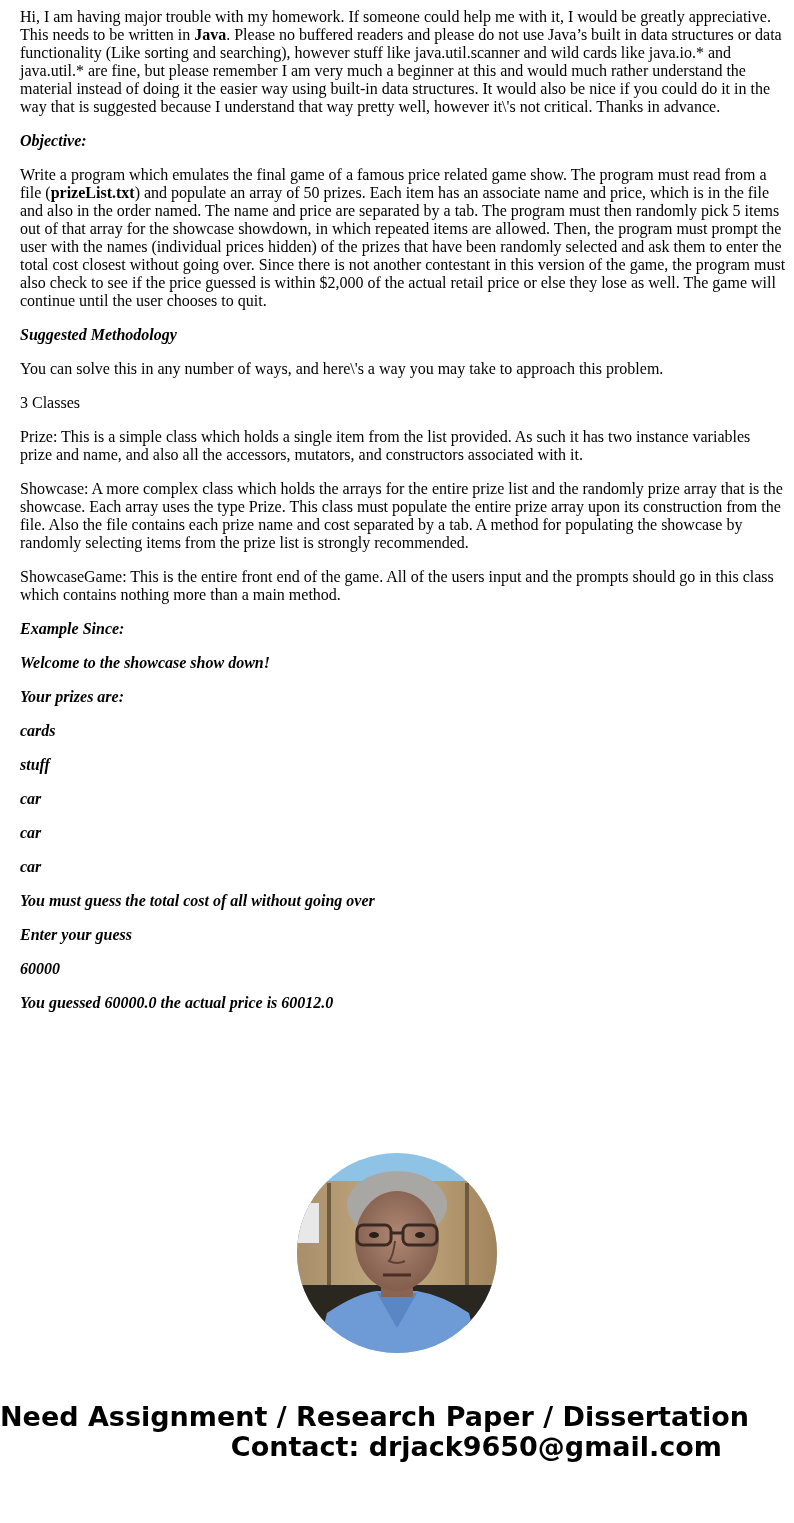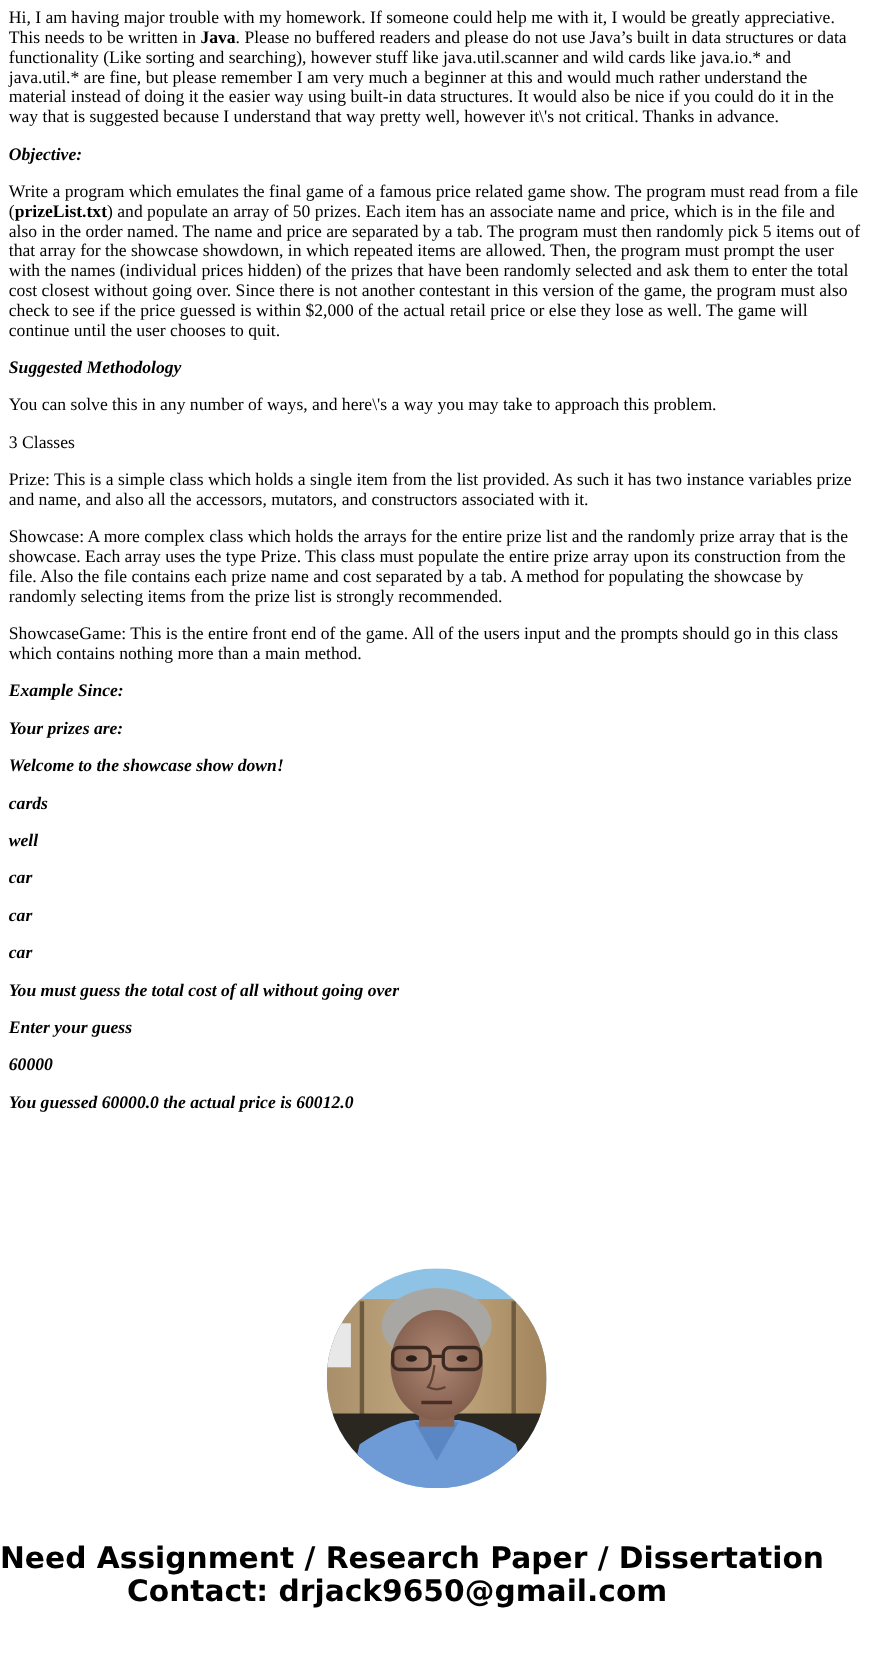--- a/index.html
+++ b/index.html
@@ -5,39 +5,39 @@
     html, body { margin: 0; padding: 0; background: #ffffff; }
     body {
       width: 794px;
       height: 1523px;
       overflow: hidden;
       font-family: "Liberation Serif", serif;
       font-size: 16px;
       line-height: 18px;
       color: #000000;
     }
-    .content { padding: 8px 8px 0 8px; }
+    .content { padding: 8px 8px 0 8px; margin-left: 12px; }
     p { margin: 0 0 16px 0; }
     .bold { font-weight: bold; font-style: italic; }
     .avatar-wrap {
       position: absolute;
       left: 297px;
       top: 1153px;
       width: 200px;
       height: 200px;
       border-radius: 50%;
       overflow: hidden;
     }
     .avatar-wrap svg { display: block; }
     .promo {
       position: absolute;
       left: 0;
       top: 1402px;
       width: 722px;
-      text-align: center;
+      text-align: right;
       font-family: "DejaVu Sans", sans-serif;
       font-weight: bold;
       font-size: 27px;
       line-height: 30px;
       color: #000000;
     }
     .promo div { white-space: nowrap; }
   </style>
 </head>
 <body>
@@ -50,24 +50,24 @@
   <p><span>Write a program which emulates the final game of a famous price related game show. The program must read from a file (</span><b>prizeList.txt</b><span>) and populate an array of 50 prizes. Each item has an associate name and price, which is in the file and also in the order named. The name and price are separated by a tab. The program must then randomly pick 5 items out of that array for the showcase showdown, in which repeated items are allowed. Then, the program must prompt the user with the names (individual prices hidden) of the prizes that have been randomly selected and ask them to enter the total cost closest without going over. Since there is not another contestant in this version of the game, the program must also check to see if the price guessed is within $2,000 of the actual retail price or else they lose as well. The game will continue until the user chooses to quit.</span></p>
 
   <p class="bold">Suggested Methodology</p>
   <p>You can solve this in any number of ways, and here\'s a way you may take to approach this problem.</p>
   <p>3 Classes</p>
   <p>Prize: This is a simple class which holds a single item from the list provided. As such it has two instance variables prize and name, and also all the accessors, mutators, and constructors associated with it.</p>
   <p>Showcase: A more complex class which holds the arrays for the entire prize list and the randomly prize array that is the showcase. Each array uses the type Prize. This class must populate the entire prize array upon its construction from the file. Also the file contains each prize name and cost separated by a tab. A method for populating the showcase by randomly selecting items from the prize list is strongly recommended.</p>
   <p>ShowcaseGame: This is the entire front end of the game. All of the users input and the prompts should go in this class which contains nothing more than a main method.</p>
 
   <p class="bold">Example Since:</p>
+  <p class="bold">Welcome to the showcase show down!</p>
   <p class="bold">Your prizes are:</p>
-  <p class="bold">Welcome to the showcase show down!</p>
   <p class="bold">cards</p>
-  <p class="bold">well</p>
+  <p class="bold">stuff</p>
   <p class="bold">car</p>
   <p class="bold">car</p>
   <p class="bold">car</p>
   <p class="bold">You must guess the total cost of all without going over</p>
   <p class="bold">Enter your guess</p>
   <p class="bold">60000</p>
   <p class="bold">You guessed 60000.0 the actual price is 60012.0</p>
 </div>
 
 <div class="avatar-wrap" title="profile photo of man with glasses in blue shirt">

